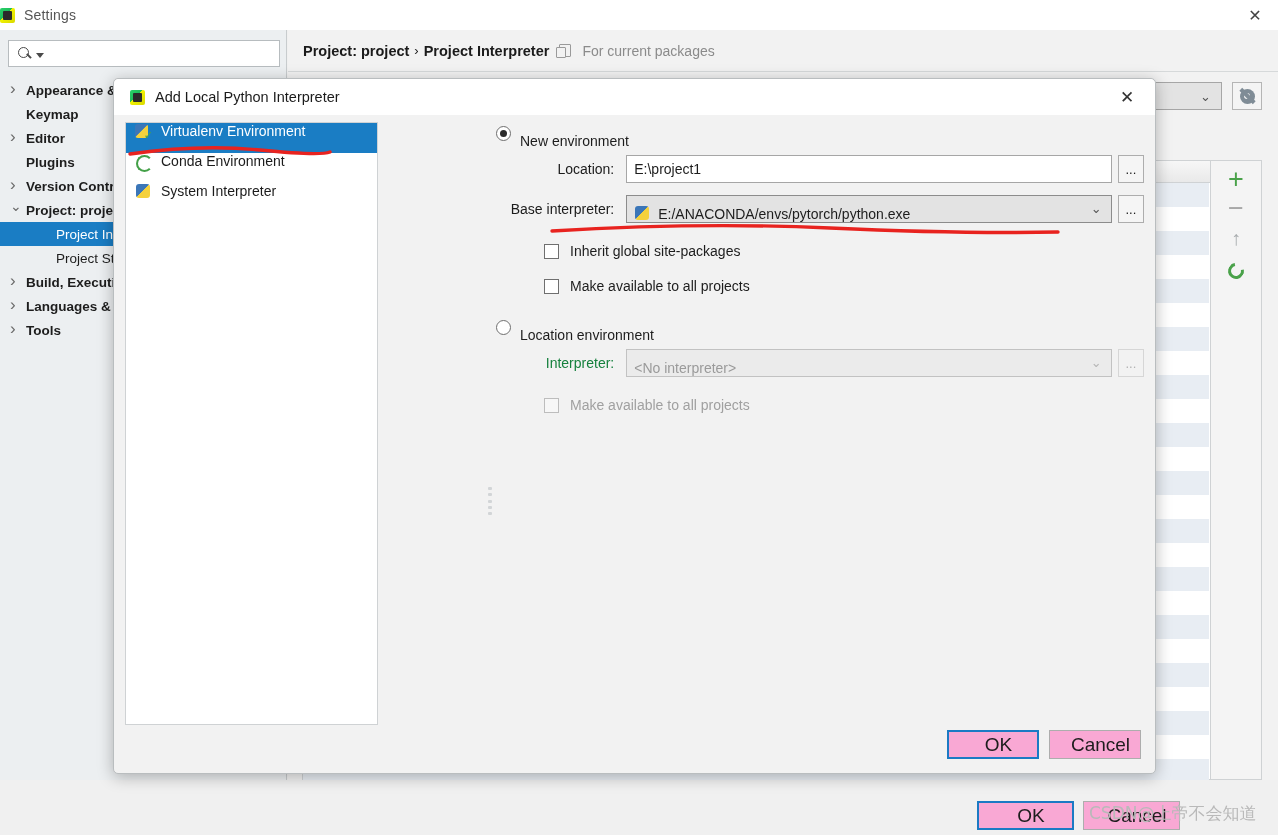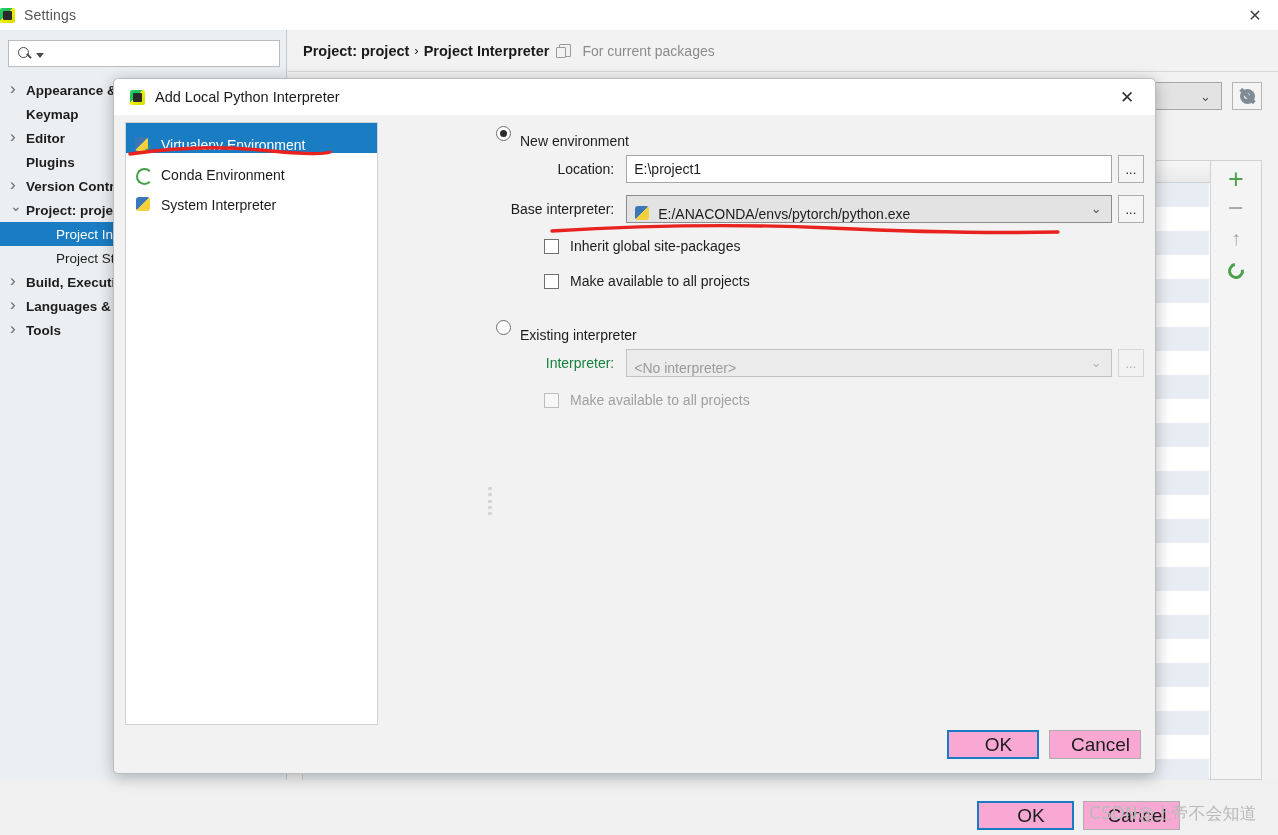--- a/index.html
+++ b/index.html
@@ -235,21 +235,21 @@
     display: flex; align-items: center; justify-content: center;
     font-size: 17px; color: #333;
   }
 
   .dlg-leftpanel {
     position: absolute; left: 11px; top: 43px;
     width: 253px; height: 603px;
     background: #ffffff; border: 1px solid #cfd2d4;
   }
   .env-item {
-    height: 30px; display: flex; align-items: flex-end;
+    height: 30px; display: flex; align-items: flex-start;
     padding-left: 9px; font-size: 14px; color: #1b1b1b;
   }
   .env-item.selected { background: #1a7dc4; color: #fff; }
   .env-label { margin-left: 9px; }
 
   
   .ico-venv, .ico-conda, .ico-sys { width: 17px; height: 17px; position: relative; flex: none;}
   .ico-venv:before {
     content:""; position:absolute; left:0; top:1px; width:13px; height:14px;
     background: linear-gradient(135deg,#3b76b8 0%,#3b76b8 48%,#f4d13d 49%,#f4d13d 100%);
@@ -328,21 +328,21 @@
 
   .py-mini {
     width: 17px; height: 17px; flex: none; margin-right: 7px; position: relative;
   }
   .py-mini:before {
     content:""; position:absolute; left:1px; top:1px; width:14px; height:14px;
     background: linear-gradient(135deg,#3b76b8 0%,#3b76b8 48%,#f4d13d 49%,#f4d13d 100%);
     border-radius: 3px;
   }
 
-  .check-row { display: flex; align-items: center; height: 26px; margin-top: 9px; padding-left: 48px;}
+  .check-row { display: flex; align-items: flex-end; height: 26px; margin-top: 9px; padding-left: 48px;}
   .checkbox {
     width: 15px; height: 15px; border: 1.4px solid #6f6f6f; background: #fff; flex: none;
   }
   .checkbox.disabled { border-color: #bdbdbd; background: #f7f7f7; }
   .check-label { margin-left: 11px; font-size: 14px; }
   .check-label.disabled { color: #a0a0a0; }
 
   .dlg-buttons { position: absolute; right: 14px; bottom: 14px; display: flex; gap: 10px; }
   .d-btn { width: 92px; height: 29px; }
 
@@ -536,21 +536,21 @@
       <span class="check-label">Inherit global site-packages</span>
     </div>
 
     <div class="check-row">
       <span class="checkbox"></span>
       <span class="check-label">Make available to all projects</span>
     </div>
 
     <div class="radio-row" style="margin-top:22px">
       <span class="radio"></span>
-      <span class="radio-label">Existing interpreter</span>
+      <span class="radio-label">Location environment</span>
     </div>
 
     <div class="field-row">
       <span class="field-label disabled">Interpreter:</span>
       <span class="combo disabled">
         <span>&lt;No interpreter&gt;</span>
         <span class="chev">⌄</span>
       </span>
       <span class="dots-btn disabled">...</span>
     </div>

